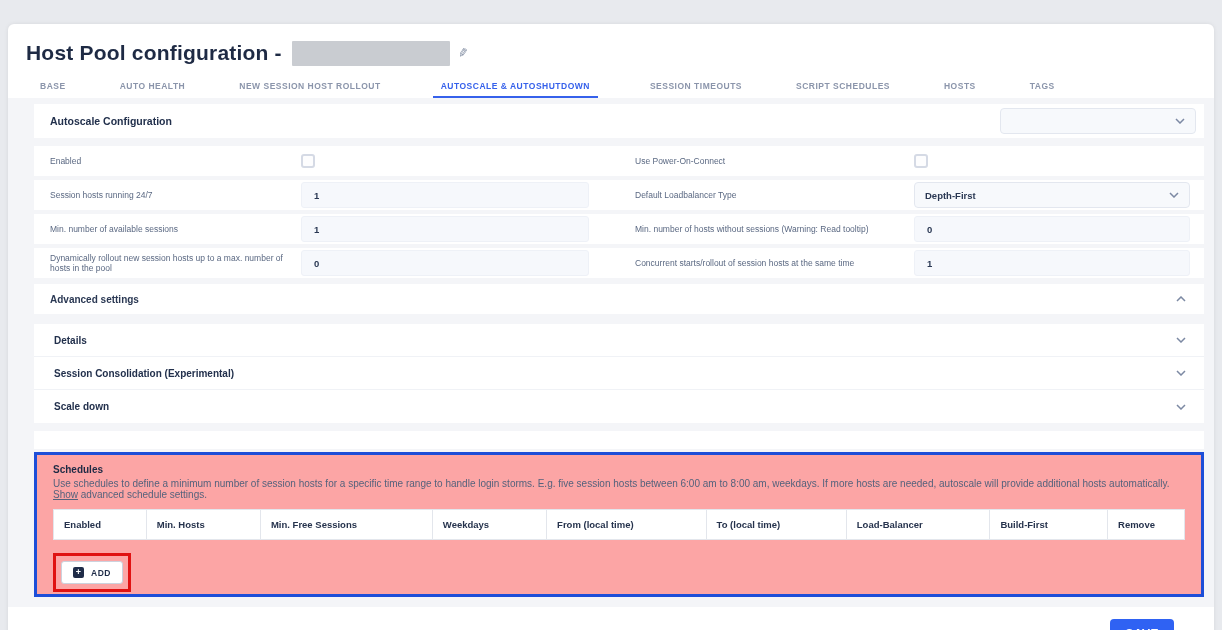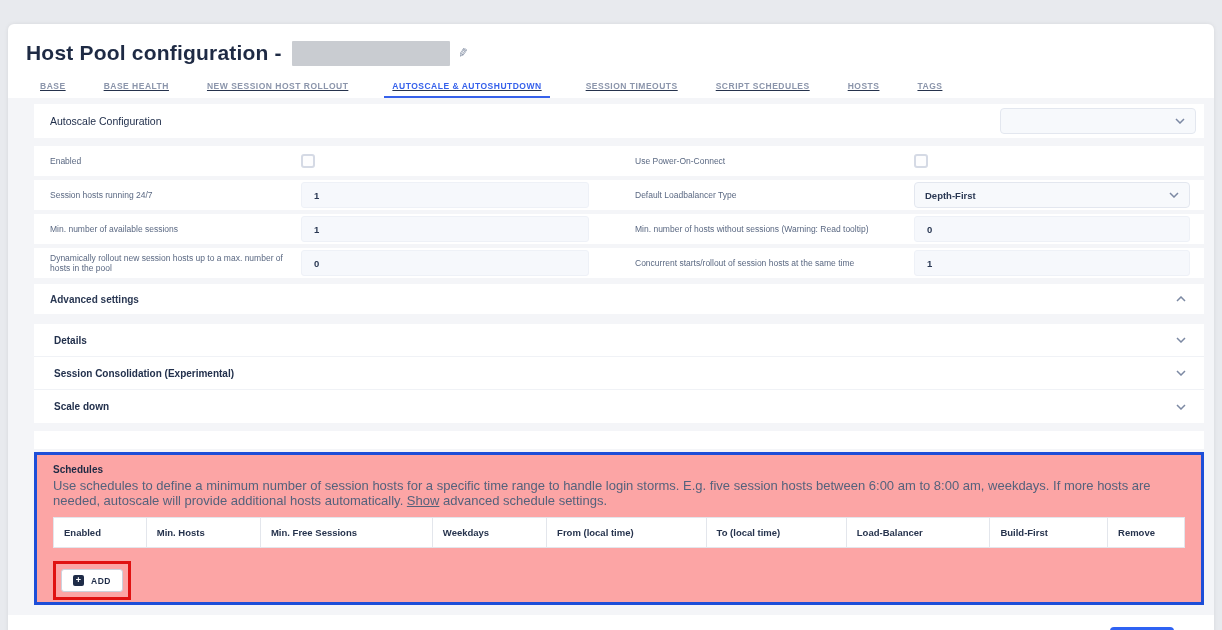--- a/index.html
+++ b/index.html
@@ -14,33 +14,33 @@
     position:absolute; left:8px; top:24px; width:1206px; height:614px;
     background:#fff; border-radius:6px; box-shadow:0 0 4px rgba(0,0,0,.08);
     overflow:hidden;
   }
   
   .hdr { display:flex; align-items:center; padding:14px 18px 0 18px; height:44px; }
   .hdr h1 { font-size:21px; font-weight:bold; color:#1e2a44; letter-spacing:.2px; }
   .redacted { width:158px; height:25px; background:#c9ccd1; margin-left:10px; border-radius:1px; }
   .pencil { margin-left:8px; font-size:12px; color:#7b879d; transform:scaleX(-1) rotate(10deg); cursor:pointer; }
   
-  .tabs { display:flex; gap:34px; padding:10px 0 0 30px; height:30px;text-decoration:underline; }
+  .tabs { display:flex; gap:50px; padding:10px 0 0 30px; height:30px; }
   .tab {
     font-size:8.5px; font-weight:bold; letter-spacing:.5px; color:#8b95ab;
     padding:3px 2px 8px 2px; cursor:pointer; white-space:nowrap;
   }
   .tab.active { color:#3661eb; border-bottom:2px solid #3661eb; padding-left:8px; padding-right:8px; }
   
   .content { background:#f4f5f8; padding:6px 10px 0 26px; height:524px; }
   .heading-row {
     display:flex; align-items:center; justify-content:space-between;
     height:34px; padding:0 8px 0 16px; margin-bottom:8px; background:#fff;
   }
-  .heading-row .sec-title { font-size:10.5px; font-weight:normal; color:#22304c; }
+  .heading-row .sec-title { font-size:10.5px; font-weight:bold; color:#22304c; }
   .selectbox {
     display:flex; align-items:center; justify-content:space-between;
     background:#f7f9fc; border:1px solid #e3e7ef; border-radius:4px;
     height:26px; padding:0 10px; cursor:pointer;
   }
   .selectbox .sel-val { font-size:9.5px; font-weight:bold; color:#2a3853;text-align:center; }
   .sel-empty { width:196px; }
   .chev { display:inline-flex; align-items:center; }
   
   .fieldrow { display:flex; background:#fff; height:30px; margin-bottom:4px; align-items:center; }
@@ -67,21 +67,21 @@
   .accrow {
     display:flex; align-items:center; justify-content:space-between;
     height:33px; padding:0 18px 0 20px; border-bottom:1px solid #f0f2f6; cursor:pointer;
   }
   .accrow:last-child { border-bottom:none; }
   .accrow .acc-label { font-size:10px; font-weight:bold; color:#22304c; }
   .empty-strip { background:#fff; height:18px; margin-bottom:3px; }
   
   .redbox { border:3px solid #1d4ed8; background:#fca5a5; padding:9px 16px 2px 16px; }
   .sch-title { font-size:10px; font-weight:bold; color:#1e2a44; margin-bottom:3px; }
-  .sch-desc { font-size:13px; color:#55627c; margin-bottom:9px; }
+  .sch-desc { font-size:10px; color:#55627c; margin-bottom:9px; }
   .sch-desc .lnk { text-decoration:underline; cursor:pointer; }
   table.sch { width:100%; border-collapse:collapse; }
   table.sch th {
     border:1px solid #e3e6ec; text-align:left; font-size:9.5px; font-weight:bold;
     color:#26334d; padding:9px 10px; background:#fff;
   }
   .add-wrap { margin-top:13px; }
   .add-redbox { display:inline-block; border:3px solid #e01212; padding:5px; }
   .add-btn {
     display:flex; align-items:center; gap:7px; background:#fff;
@@ -109,21 +109,21 @@
 <div class="card">
 
   <div class="hdr">
     <h1>Host Pool configuration -</h1>
     <div class="redacted"></div>
     <span class="pencil">✎</span>
   </div>
 
   <div class="tabs">
     <div class="tab">BASE</div>
-    <div class="tab">BASE HEALTH</div>
+    <div class="tab">AUTO HEALTH</div>
     <div class="tab">NEW SESSION HOST ROLLOUT</div>
     <div class="tab active">AUTOSCALE &amp; AUTOSHUTDOWN</div>
     <div class="tab">SESSION TIMEOUTS</div>
     <div class="tab">SCRIPT SCHEDULES</div>
     <div class="tab">HOSTS</div>
     <div class="tab">TAGS</div>
   </div>
 
   <div class="content">
 

